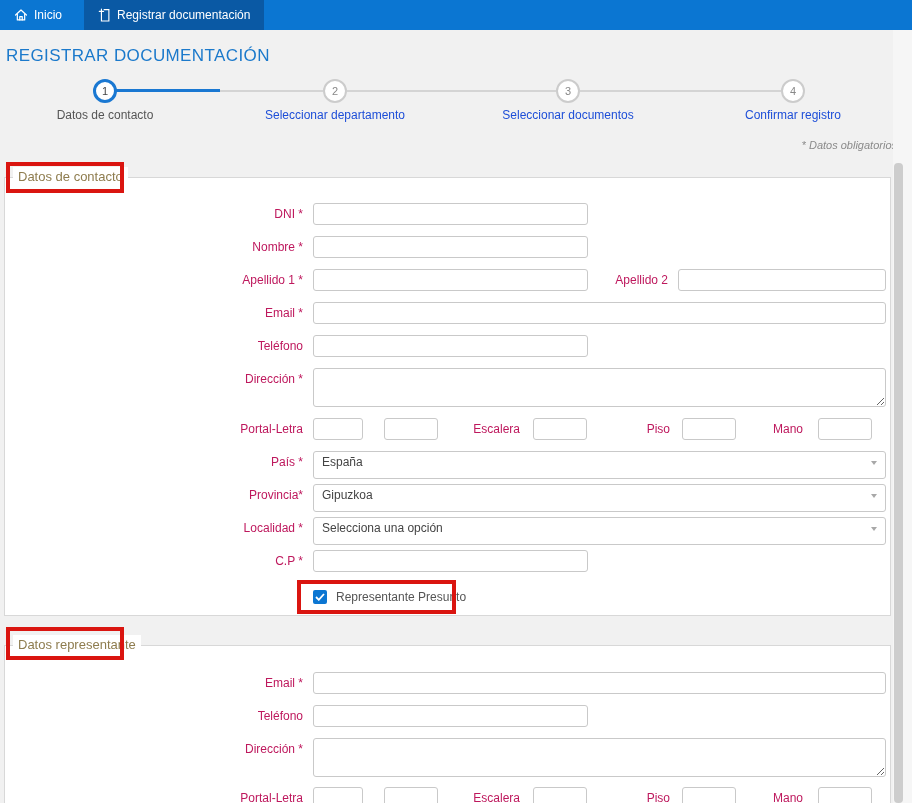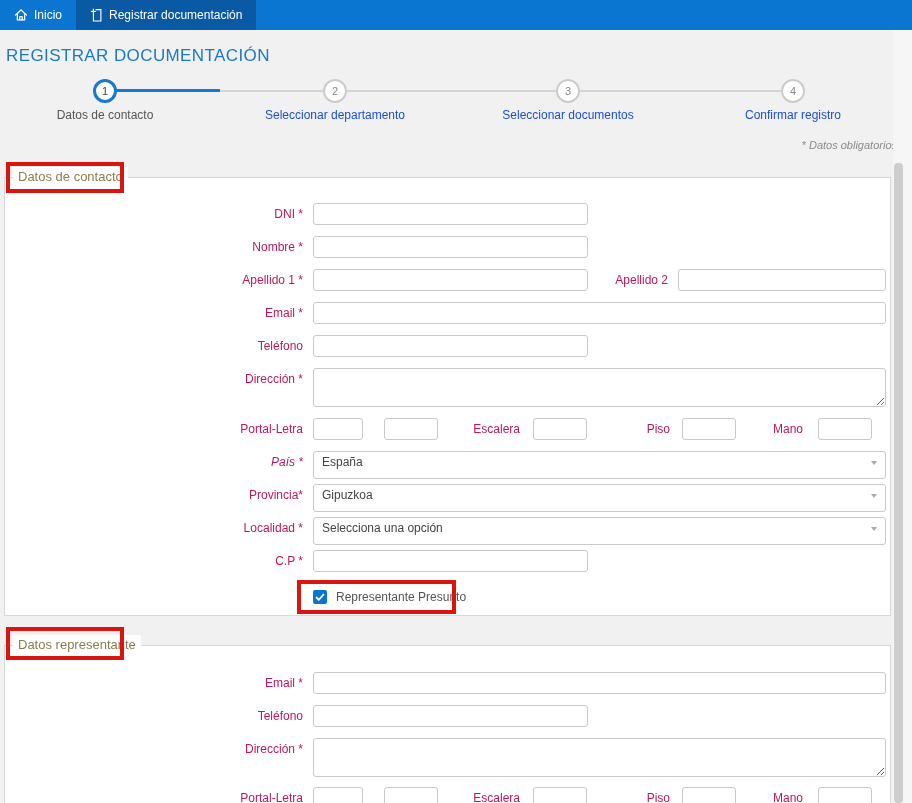--- a/index.html
+++ b/index.html
@@ -1,21 +1,21 @@
 <!DOCTYPE html>
 <html><head>
 <meta charset="utf-8">
 <style>
   html,body{margin:0;padding:0;}
   body{
     width:912px;height:803px;overflow:hidden;position:relative;
     background:#f1f1f1;font-family:"Liberation Sans",sans-serif;
   }
   
-  .navbar{position:absolute;left:0;top:0;width:912px;height:30px;background:#0b76d2;display:flex;align-items:stretch;z-index:3;}
+  .navbar{position:absolute;left:0;top:0;width:912px;height:30px;background:#0b76d2;display:flex;align-items:stretch;z-index:3;gap:8px;}
   .nav-item{display:flex;align-items:center;gap:6px;padding:0 14px;color:#fff;font-size:12px;cursor:pointer;white-space:nowrap;}
   .nav-item.active{background:#0a59a4;}
   .nav-item .ic{display:flex;align-items:center;}
   
   .page-title{position:absolute;left:6px;top:46px;font-size:17px;color:#1b79cb;letter-spacing:.4px;z-index:2;}
   .required-note{position:absolute;right:15px;top:139px;font-size:11px;font-style:italic;color:#8a8a8a;z-index:2;}
   
   .step-circle{position:absolute;width:24px;height:24px;border-radius:50%;background:#fff;border:2px solid #cccccc;
     box-sizing:border-box;display:flex;align-items:center;justify-content:center;font-size:11px;color:#888;z-index:2;}
   .step-circle.active{border:3px solid #1a78d2;color:#444;}
@@ -122,21 +122,21 @@
 <div class="flabel" style="left:103px;top:418px;width:200px;">Portal-Letra</div>
 <input class="tinput" style="left: 313px; top: 418px; width: 50px;">
 <input class="tinput" style="left: 384px; top: 418px; width: 54px;">
 <div class="flabel" style="left:440px;top:418px;width:80px;">Escalera</div>
 <input class="tinput" style="left: 533px; top: 418px; width: 54px;">
 <div class="flabel" style="left:590px;top:418px;width:80px;">Piso</div>
 <input class="tinput" style="left: 682px; top: 418px; width: 54px;">
 <div class="flabel" style="left:723px;top:418px;width:80px;">Mano</div>
 <input class="tinput" style="left: 818px; top: 418px; width: 54px;">
 
-<div class="flabel" style="left:103px;top:451px;width:200px;font-style:italic;">País *</div>
+<div class="flabel" style="left:103px;top:451px;width:200px;">País *</div>
 <div class="selectbox" style="left:313px;top:451px;width:573px;">
   <span>España</span>
   <span class="caret"></span>
 </div>
 
 <div class="flabel" style="left:103px;top:484px;width:200px;">Provincia*</div>
 <div class="selectbox" style="left:313px;top:484px;width:573px;">
   <span>Gipuzkoa</span>
   <span class="caret"></span>
 </div>

